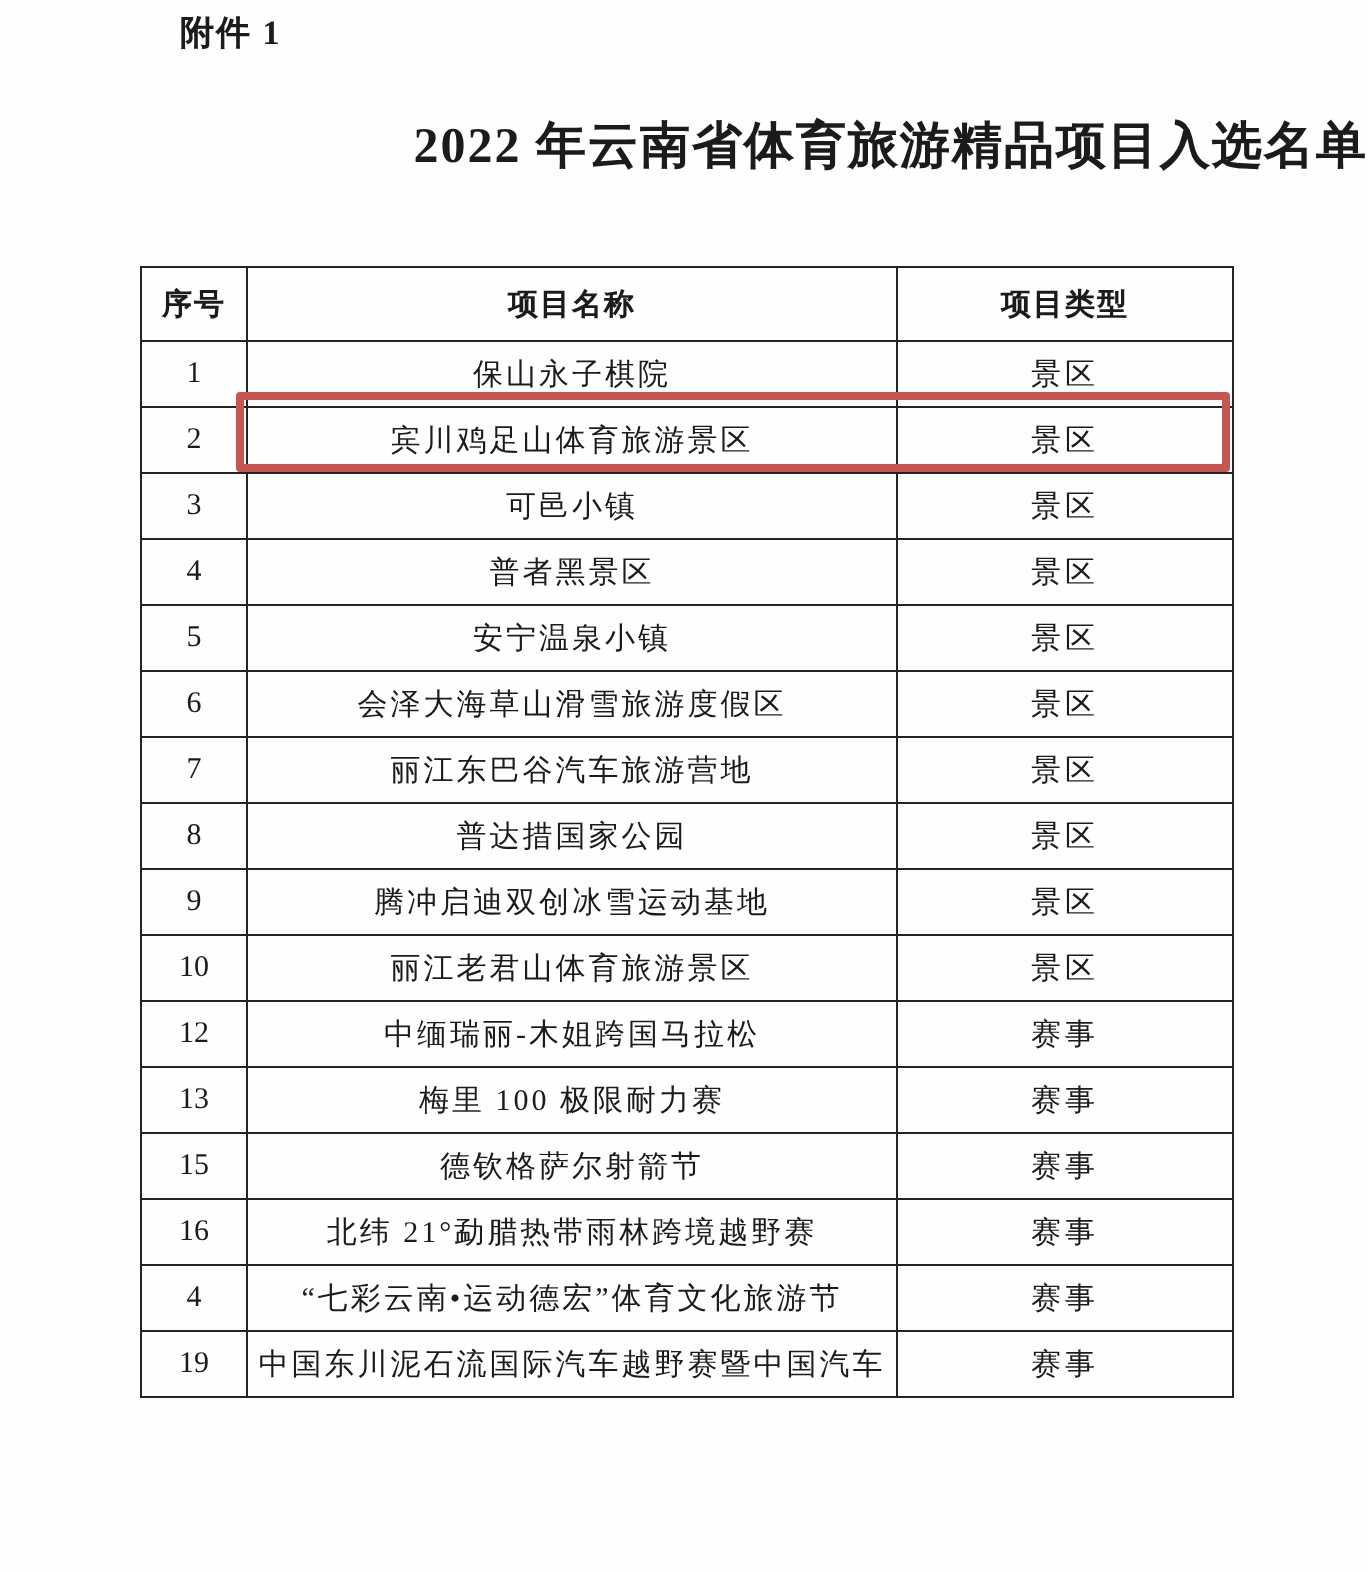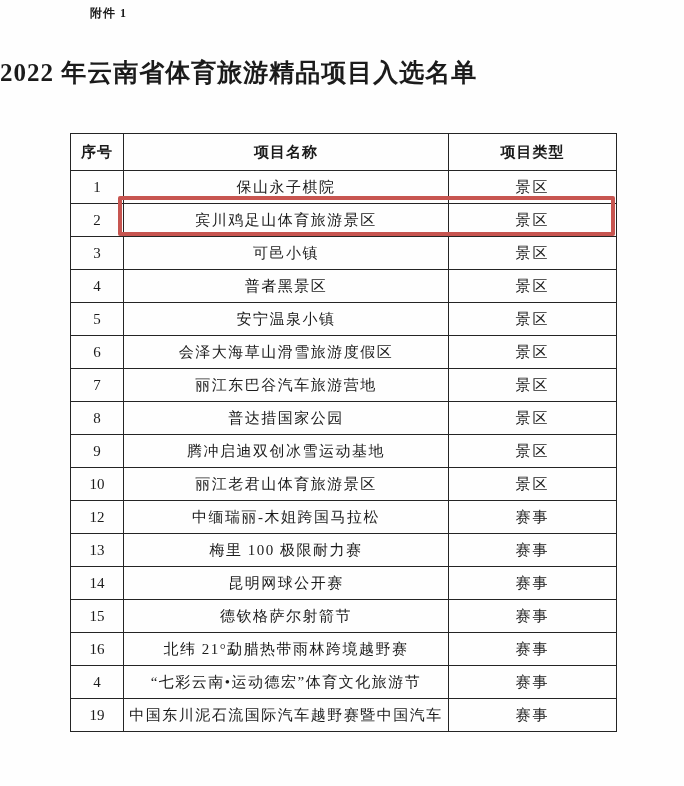--- a/index.html
+++ b/index.html
@@ -12,30 +12,30 @@
     background: #fefefe;
     position: relative;
     font-family: "Liberation Serif", "DejaVu Serif", serif;
     color: #1b1b1b;
     overflow: hidden;
   }
   .attachment-label {
     position: absolute;
     left: 90px;
     top: 5px;
-    font-size: 12px;
+    font-size: 17px;
     font-weight: bold;
     letter-spacing: 1px;
   }
   .doc-title {
     position: absolute;
     left: 0;
     top: 56px;
     width: 100%;
-    text-align: left;
+    text-align: right;
     font-size: 25px;
     font-weight: bold;
     letter-spacing: 1px;
   }
   .table-wrap {
     position: absolute;
     left: 70px;
     top: 133px;
   }
   table.list {
@@ -148,25 +148,20 @@
         <td class="c-no">12</td>
         <td class="c-name">中缅瑞丽-木姐跨国马拉松</td>
         <td class="c-type">赛事</td>
       </tr>
       <tr>
         <td class="c-no">13</td>
         <td class="c-name">梅里 100 极限耐力赛</td>
         <td class="c-type">赛事</td>
       </tr>
       <tr>
-        <td class="c-no">14</td>
-        <td class="c-name">昆明网球公开赛</td>
-        <td class="c-type">赛事</td>
-      </tr>
-      <tr>
         <td class="c-no">15</td>
         <td class="c-name">德钦格萨尔射箭节</td>
         <td class="c-type">赛事</td>
       </tr>
       <tr>
         <td class="c-no">16</td>
         <td class="c-name">北纬 21°勐腊热带雨林跨境越野赛</td>
         <td class="c-type">赛事</td>
       </tr>
       <tr>

